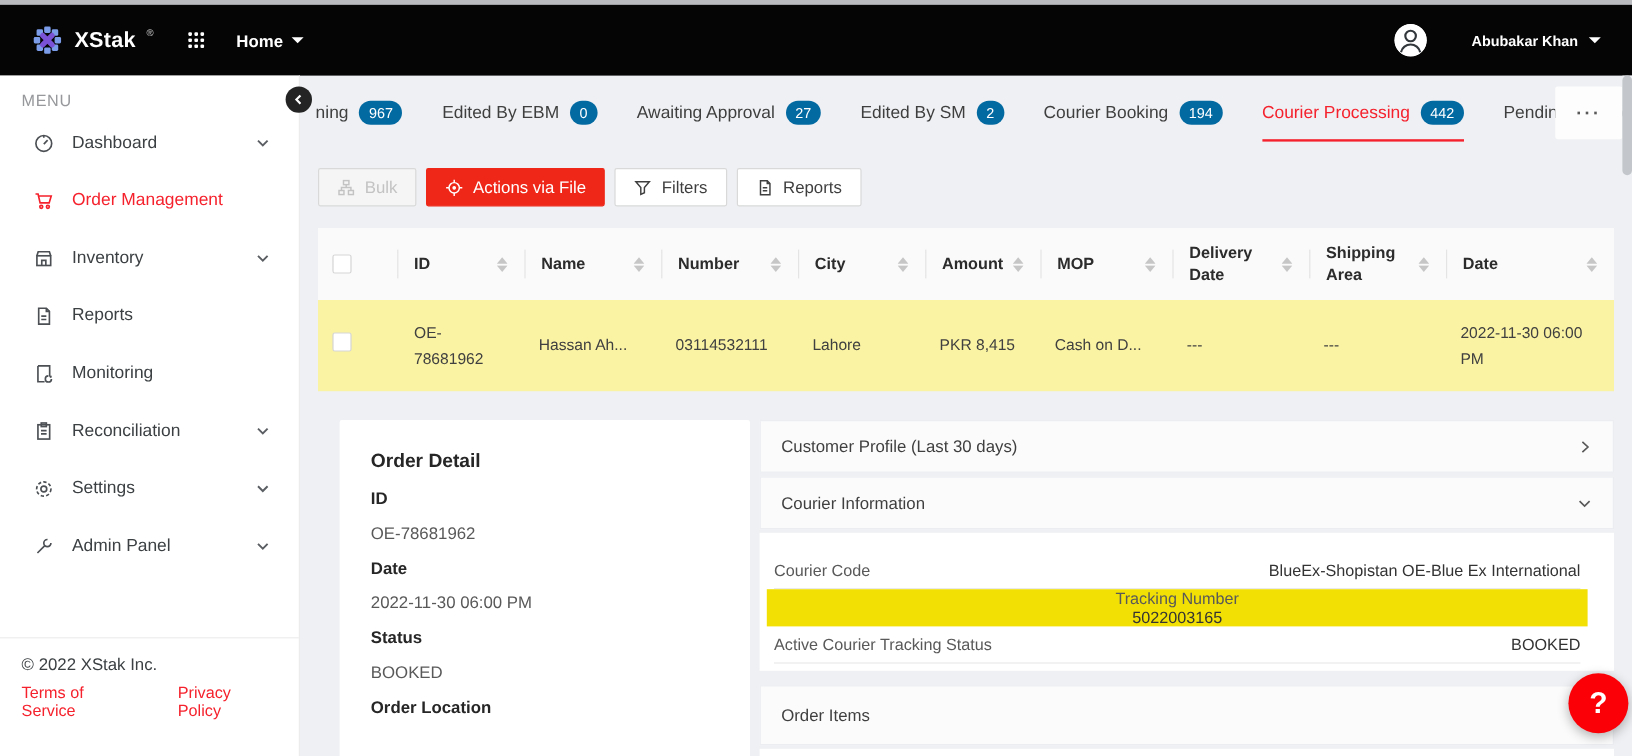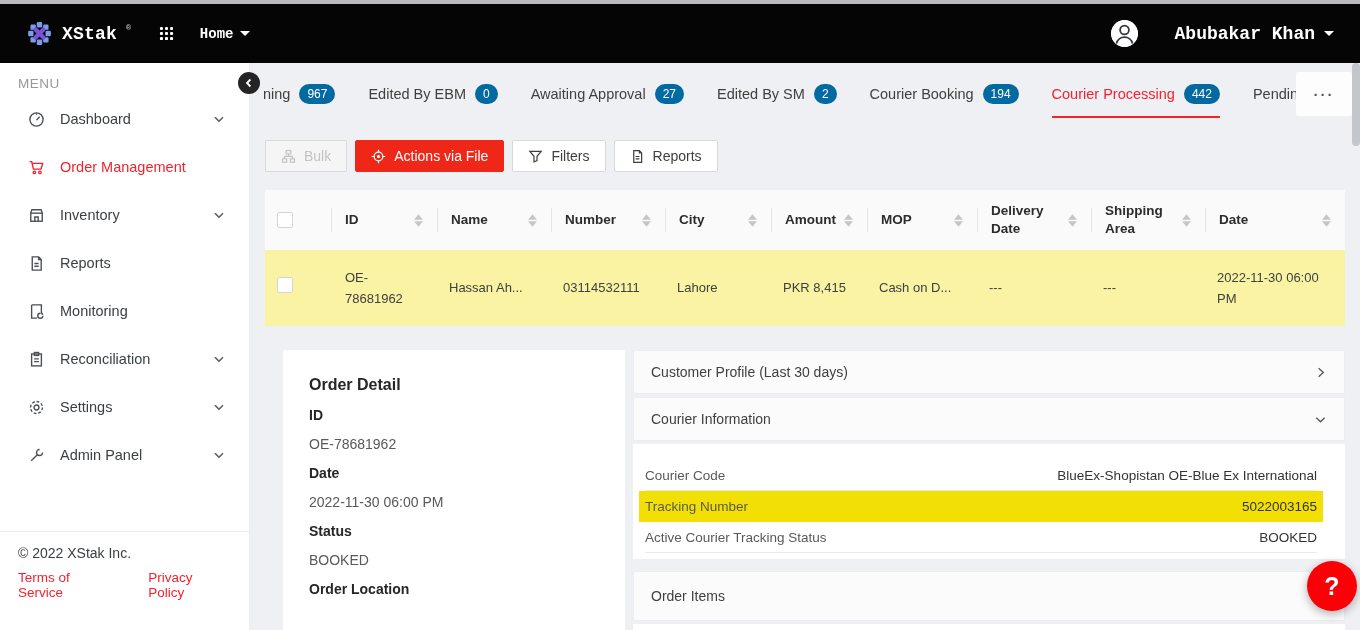--- a/index.html
+++ b/index.html
@@ -1,29 +1,29 @@
 <!DOCTYPE html>
 <html><head>
 <meta charset="utf-8">
 <style>
   * { margin:0; padding:0; box-sizing:border-box; }
   html,body { width:1360px; height:630px; overflow:hidden; font-family:"Liberation Sans",sans-serif; background:#eef0f3; }
 
   
   .top-strip { height:4px; background:#b9bbbe; }
-  .topbar { height:59px; background:#050505; display:flex; align-items:center; padding:0 26px; color:#fff;font-family:Liberation Mono, monospace; }
+  .topbar { height:59px; background:#050505; display:flex; align-items:center; padding:0 26px; color:#fff; }
   .brand { display:flex; align-items:center; gap:9px; }
   .brand-name { font-size:18px; font-weight:bold; letter-spacing:.2px; }
   .brand-mark { font-size:8px; vertical-align:top; position:relative; top:-6px; color:#cfcfcf; }
   .launcher { margin-left:28px; display:flex; align-items:center; cursor:pointer; }
   .home { margin-left:26px; display:flex; align-items:center; gap:7px; font-size:14px; font-weight:bold; cursor:pointer; }
   .spacer { flex:1; }
   .user { display:flex; align-items:center; gap:9px; cursor:pointer; }
   .avatar { width:27px; height:27px; border-radius:50%; background:#fff; display:flex; align-items:center; justify-content:center; overflow:hidden; }
-  .user-name { font-size:18px; font-weight:bold;margin-left:28px; }
+  .user-name { font-size:12px; font-weight:bold;margin-left:28px; }
   .caret-down { width:0; height:0; border-left:5px solid transparent; border-right:5px solid transparent; border-top:5px solid #fff; }
 
   
   .app-body { display:flex; height:567px; position:relative; }
 
   
   .sidebar { width:250px; background:#fff; border-right:1px solid #ececec; position:relative; flex:0 0 250px; }
   .menu-label { margin:13px 0 4px 18px; color:#96989b; font-size:13.5px; letter-spacing:.5px; }
   .side-item { height:48px; display:flex; align-items:center; padding:0 24px 0 28px; gap:15px; font-size:14.5px; color:#3c4043; cursor:pointer; }
   .side-item .s-icon { width:17px; height:17px; color:#4c5054; display:flex; }
@@ -88,21 +88,21 @@
   .od-value { font-size:14px; color:#595959; margin-top:13px; }
 
   .right-panel { width:712px; flex:0 0 712px; }
   .acc-header { height:44px; background:#fbfbfc; border:1px solid #ebedf0; display:flex; align-items:center; justify-content:space-between;
     padding:0 17px; font-size:14px; color:#3f3f3f; margin-bottom:3px; cursor:pointer; }
   .acc-header .chev { color:#595959; display:flex; }
   .acc-body { background:#fff; padding:16px 28px 6px 12px; }
   .frow { display:flex; align-items:center; justify-content:space-between; height:31px; border-bottom:1px solid #e9e9e9; font-size:13.5px; }
   .frow .f-label { color:#595959; }
   .frow .f-value { color:#333; }
-  .frow.highlight { background:#f2e005; border-bottom:none; padding:0 6px; margin:0 -6px; }
+  .frow.highlight { background:#f2e005; border-bottom:none; padding:0 6px; margin:0 -6px;flex-direction:column; }
   .order-items-header { margin-top:12px; height:50px; }
   .acc-stub { height:12px; background:#fff; margin-top:3px; }
 
   
   .help-btn { position:absolute; left:1307px; top:561px; width:50px; height:50px; border-radius:50%; background:#fb0006;
     color:#fff; font-size:25px; font-weight:bold; display:flex; align-items:center; justify-content:center;
     box-shadow:0 3px 10px rgba(0,0,0,.3); cursor:pointer; z-index:40; }
   .scrollbar { position:absolute; right:0; top:63px; width:8px; height:567px; background:#eef0f3; z-index:35; }
   .scroll-thumb { width:8px; height:83px; background:#c3c6ca; border-radius:4px; cursor:grab; }
 </style>

